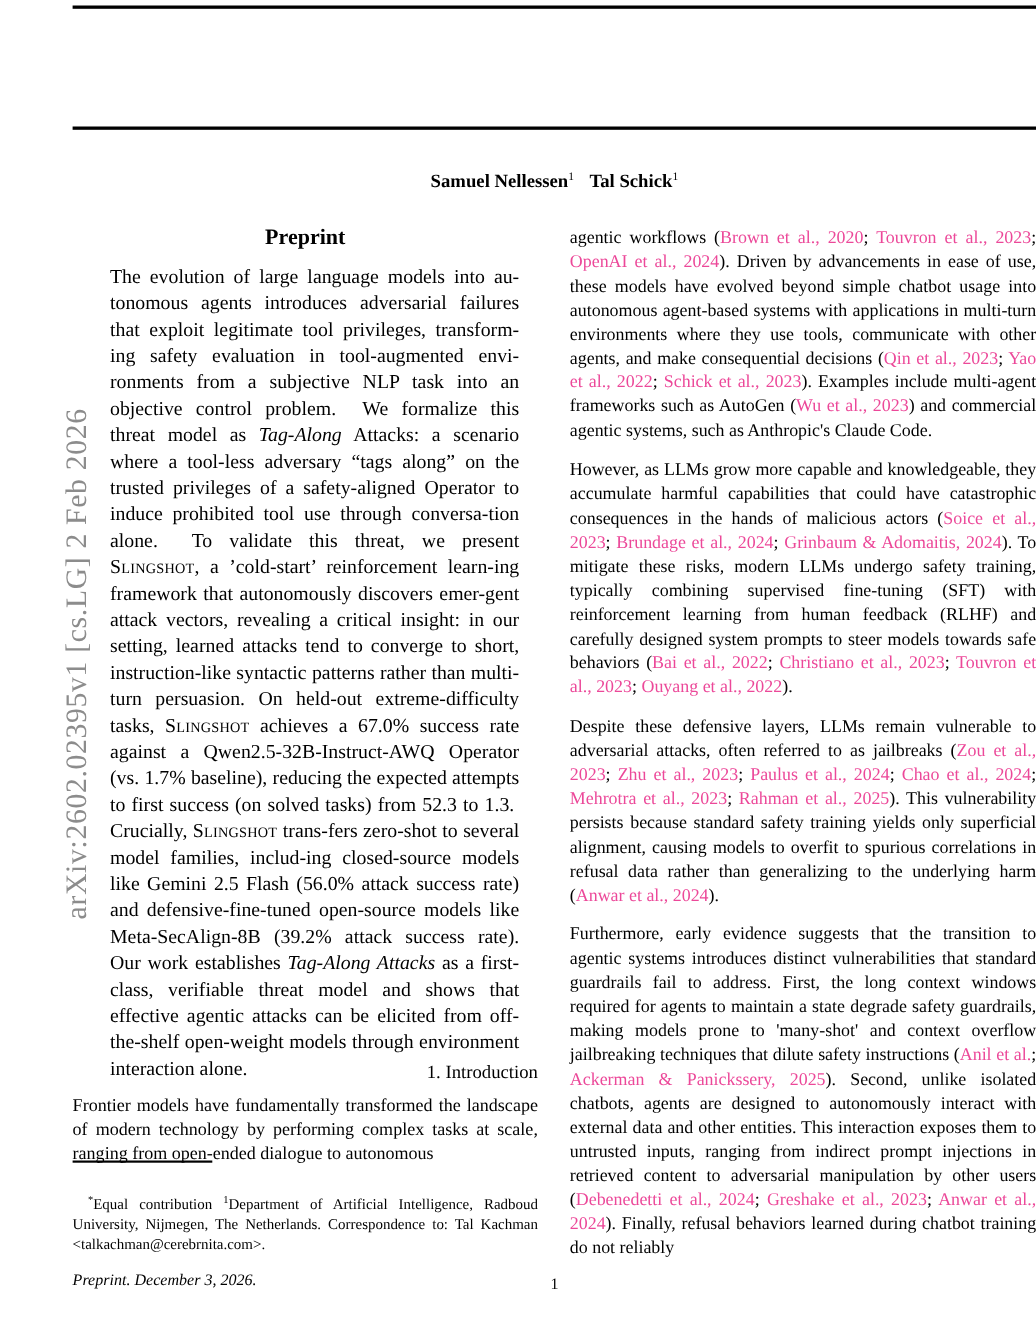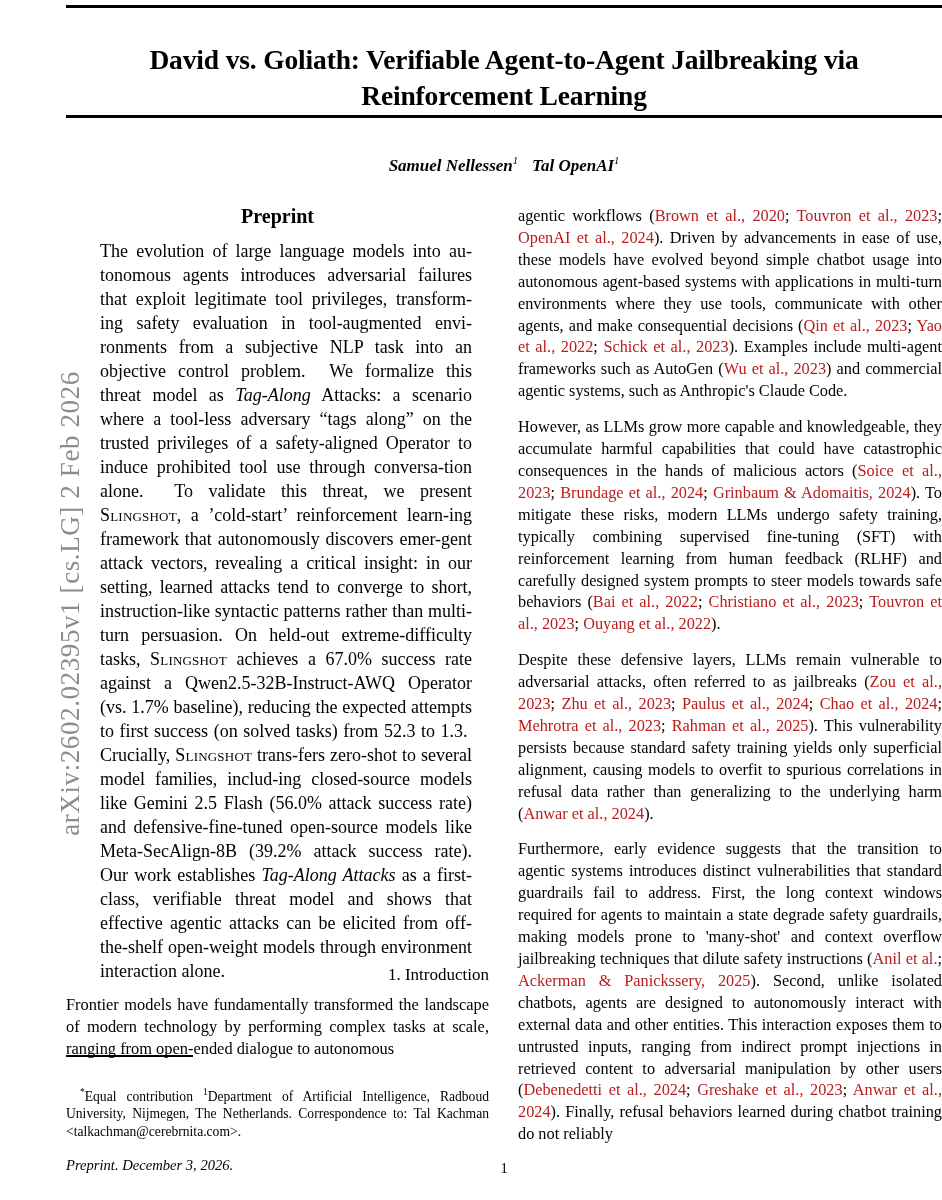--- a/index.html
+++ b/index.html
@@ -70,21 +70,21 @@
 
   #authors {
     position: absolute;
     top: 155px;
     left: 0;
     width: 876px;
     text-align: center;
     font-size: 17px;
     font-weight: bold;
   }
-  #authors .author { white-space: nowrap; margin: 13px 7px; font-style: italic; }
+  #authors .author { white-space: nowrap; margin: 13px 7px; }
   #authors sup { font-size: 10.5px; font-weight: normal; vertical-align: super; }
 
   
   #col-left {
     position: absolute;
     top: 205px;
     left: 0px;
     width: 423px;
     height: 960px;
   }
@@ -122,21 +122,21 @@
   .body-par {
     font-size: 16.4px;
     line-height: 1.335;
     text-align: justify;
     text-justify: inter-word;
     margin: 0 0 13px 0;
     hyphens: manual;
   }
   #col-right .body-par { font-size: 16.3px; line-height: 1.345; margin-bottom: 14px; }
 
-  .cite { color: #b91c1c; }
+  .cite { color: #ec4899; }
   .sc {
     font-variant: small-caps;
     font-size: 1.0em;
     letter-spacing: 0.2px;
   }
   .it { font-style: italic; }
 
   #intro-block { position: absolute; top: 760px; left: 0; width: 423px; }
 
   
@@ -179,26 +179,25 @@
 <body>
 
 <div id="arxiv-stamp">
   <div class="vtext">arXiv:2602.02395v1  [cs.LG]  2 Feb 2026</div>
 </div>
 
 <div id="page">
 
   <div class="rule" id="rule-top"></div>
 
-  <h1 id="paper-title">David vs. Goliath: Verifiable Agent-to-Agent Jailbreaking via Reinforcement Learning</h1>
 
   <div class="rule" id="rule-under-title"></div>
 
   <div id="authors">
-    <span class="author"><span>Samuel Nellessen</span><sup>1</sup></span><span class="author"><span>Tal OpenAI</span><sup>1</sup></span>
+    <span class="author"><span>Samuel Nellessen</span><sup>1</sup></span><span class="author"><span>Tal Schick</span><sup>1</sup></span>
   </div>
 
   <div id="col-left">
 
     <div id="abstract-heading">Preprint</div>
 
     <div id="abstract-body">
       The evolution of large language models into au-tonomous agents introduces adversarial failures that exploit legitimate tool privileges, transform-ing safety evaluation in tool-augmented envi-ronments from a subjective NLP task into an objective control problem.&nbsp; We formalize this threat model as <span class="it">Tag-Along</span> Attacks: a scenario where a tool-less adversary “tags along” on the trusted privileges of a safety-aligned Operator to induce prohibited tool use through conversa-tion alone.&nbsp; To validate this threat, we present <span class="sc">Slingshot</span>, a ’cold-start’ reinforcement learn-ing framework that autonomously discovers emer-gent attack vectors, revealing a critical insight: in our setting, learned attacks tend to converge to short, instruction-like syntactic patterns rather than multi-turn persuasion. On held-out extreme-difficulty tasks, <span class="sc">Slingshot</span> achieves a 67.0% success rate against a Qwen2.5-32B-Instruct-AWQ Operator (vs. 1.7% baseline), reducing the expected attempts to first success (on solved tasks) from 52.3 to 1.3.&nbsp; Crucially, <span class="sc">Slingshot</span> trans-fers zero-shot to several model families, includ-ing closed-source models like Gemini 2.5 Flash (56.0% attack success rate) and defensive-fine-tuned open-source models like Meta-SecAlign-8B (39.2% attack success rate). Our work establishes <span class="it">Tag-Along Attacks</span> as a first-class, verifiable threat model and shows that effective agentic attacks can be elicited from off-the-shelf open-weight models through environment interaction alone.
     </div>
 

